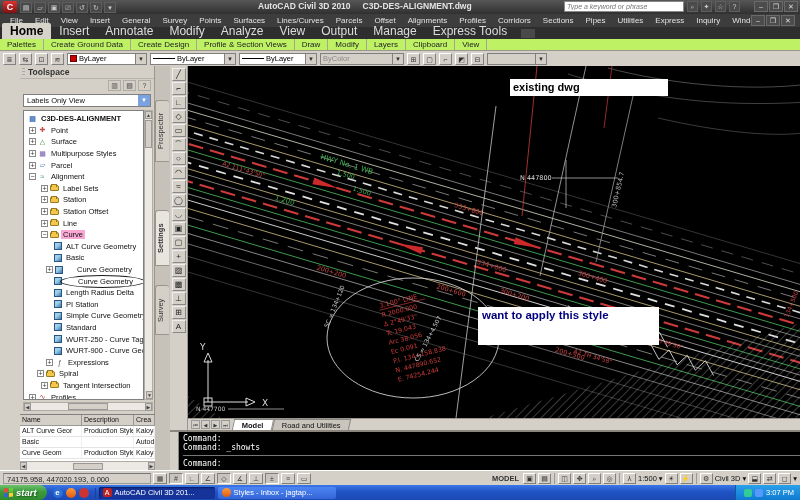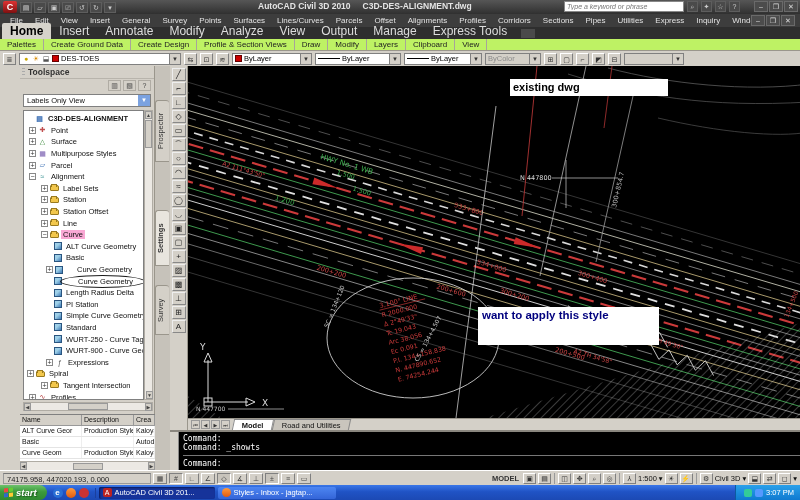--- a/index.html
+++ b/index.html
@@ -220,47 +220,39 @@
     <div class="rpanel">Profile &amp; Section Views</div>
     <div class="rpanel">Draw</div>
     <div class="rpanel">Modify</div>
     <div class="rpanel">Layers</div>
     <div class="rpanel">Clipboard</div>
     <div class="rpanel">View</div>
   </div>
 
   <div id="toolbars">
     <div class="tb-btn">≣</div>
-    <div class="field" style="width:162px">
-      <span class="mini" style="color:#c9a800">●</span>
-      <span class="mini" style="color:#d88a00">☀</span>
-      <span class="mini" style="color:#555">⬓</span>
-      <span class="chip"></span>
-      <span>DES-TOES</span>
-      <span class="arrow">▼</span>
-    </div>
     <div class="tb-btn">⇆</div>
     <div class="tb-btn">⊡</div>
     <div class="tb-btn">≋</div>
     <div class="field" style="width:80px">
       <span class="chip"></span>
       <span>ByLayer</span>
       <span class="arrow">▼</span>
     </div>
     <div class="field" style="width:86px">
       <span class="lt-line"></span>
       <span>ByLayer</span>
       <span class="arrow">▼</span>
     </div>
     <div class="field" style="width:78px">
       <span class="lt-line"></span>
       <span>ByLayer</span>
       <span class="arrow">▼</span>
     </div>
-    <div class="field disabled" style="width:56px">
+    <div class="field disabled" style="width:84px">
       <span>ByColor</span>
       <span class="arrow">▼</span>
     </div>
     <div class="tb-btn">⊞</div>
     <div class="tb-btn">▢</div>
     <div class="tb-btn">⌐</div>
     <div class="tb-btn">◩</div>
     <div class="tb-btn">⊟</div>
     <div class="field disabled" style="width:60px">
       <span class="arrow">▼</span>
@@ -278,21 +270,21 @@
         <div class="ts-ib">▥</div>
         <div class="ts-ib">▧</div>
         <div class="ts-ib">?</div>
       </div>
       <div class="ts-drop">
         <span>Labels Only View</span>
         <span class="arrow">▼</span>
       </div>
 
       <div id="tree">
-        <div class="trow" style="padding-left:11px;font-weight:bold">
+        <div class="trow" style="padding-left:4px;font-weight:bold">
           <span class="tico" style="color:#3b6fb5">▤</span>
           <span class="tlabel">C3D-DES-ALIGNMENT</span>
         </div>
         <div class="trow" style="padding-left:5px">
             <span class="exp plus"></span>
             <span class="tico" style="color:#c05050">✚</span>
             <span class="tlabel">Point</span>
           </div>
         <div class="trow" style="padding-left:5px">
             <span class="exp plus"></span>
@@ -378,21 +370,21 @@
           </div>
         <div class="trow" style="padding-left:30px">
             <span class="sico"></span>
             <span class="tlabel">WURT-900 - Curve Geometry</span>
           </div>
         <div class="trow" style="padding-left:22px">
             <span class="exp plus"></span>
             <span class="tico" style="color:#555;font-style:italic">ƒ</span>
             <span class="tlabel">Expressions</span>
           </div>
-        <div class="trow" style="padding-left:3px">
+        <div class="trow" style="padding-left:13px">
             <span class="exp plus"></span>
             <span class="folder"></span>
             <span class="tlabel">Spiral</span>
           </div>
         <div class="trow" style="padding-left:17px">
             <span class="exp plus"></span>
             <span class="folder"></span>
             <span class="tlabel">Tangent Intersection</span>
           </div>
         <div class="trow" style="padding-left:5px">

